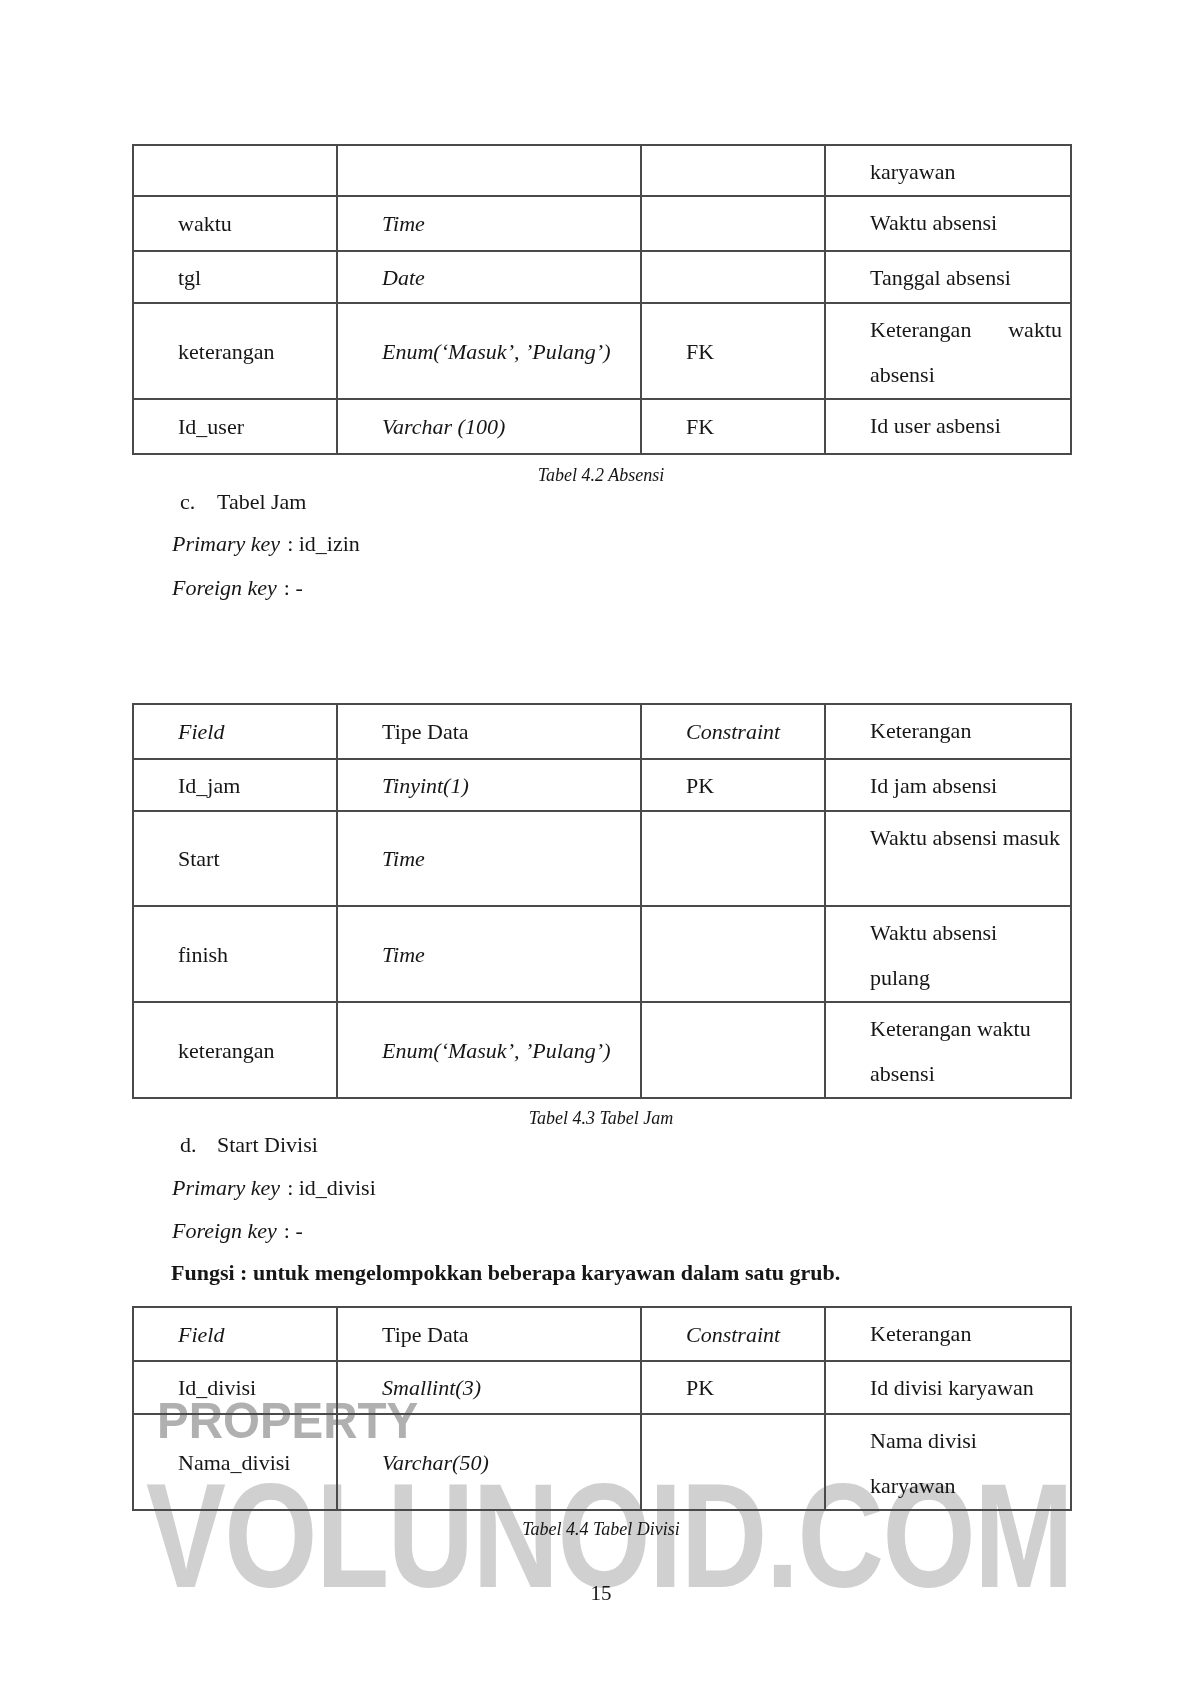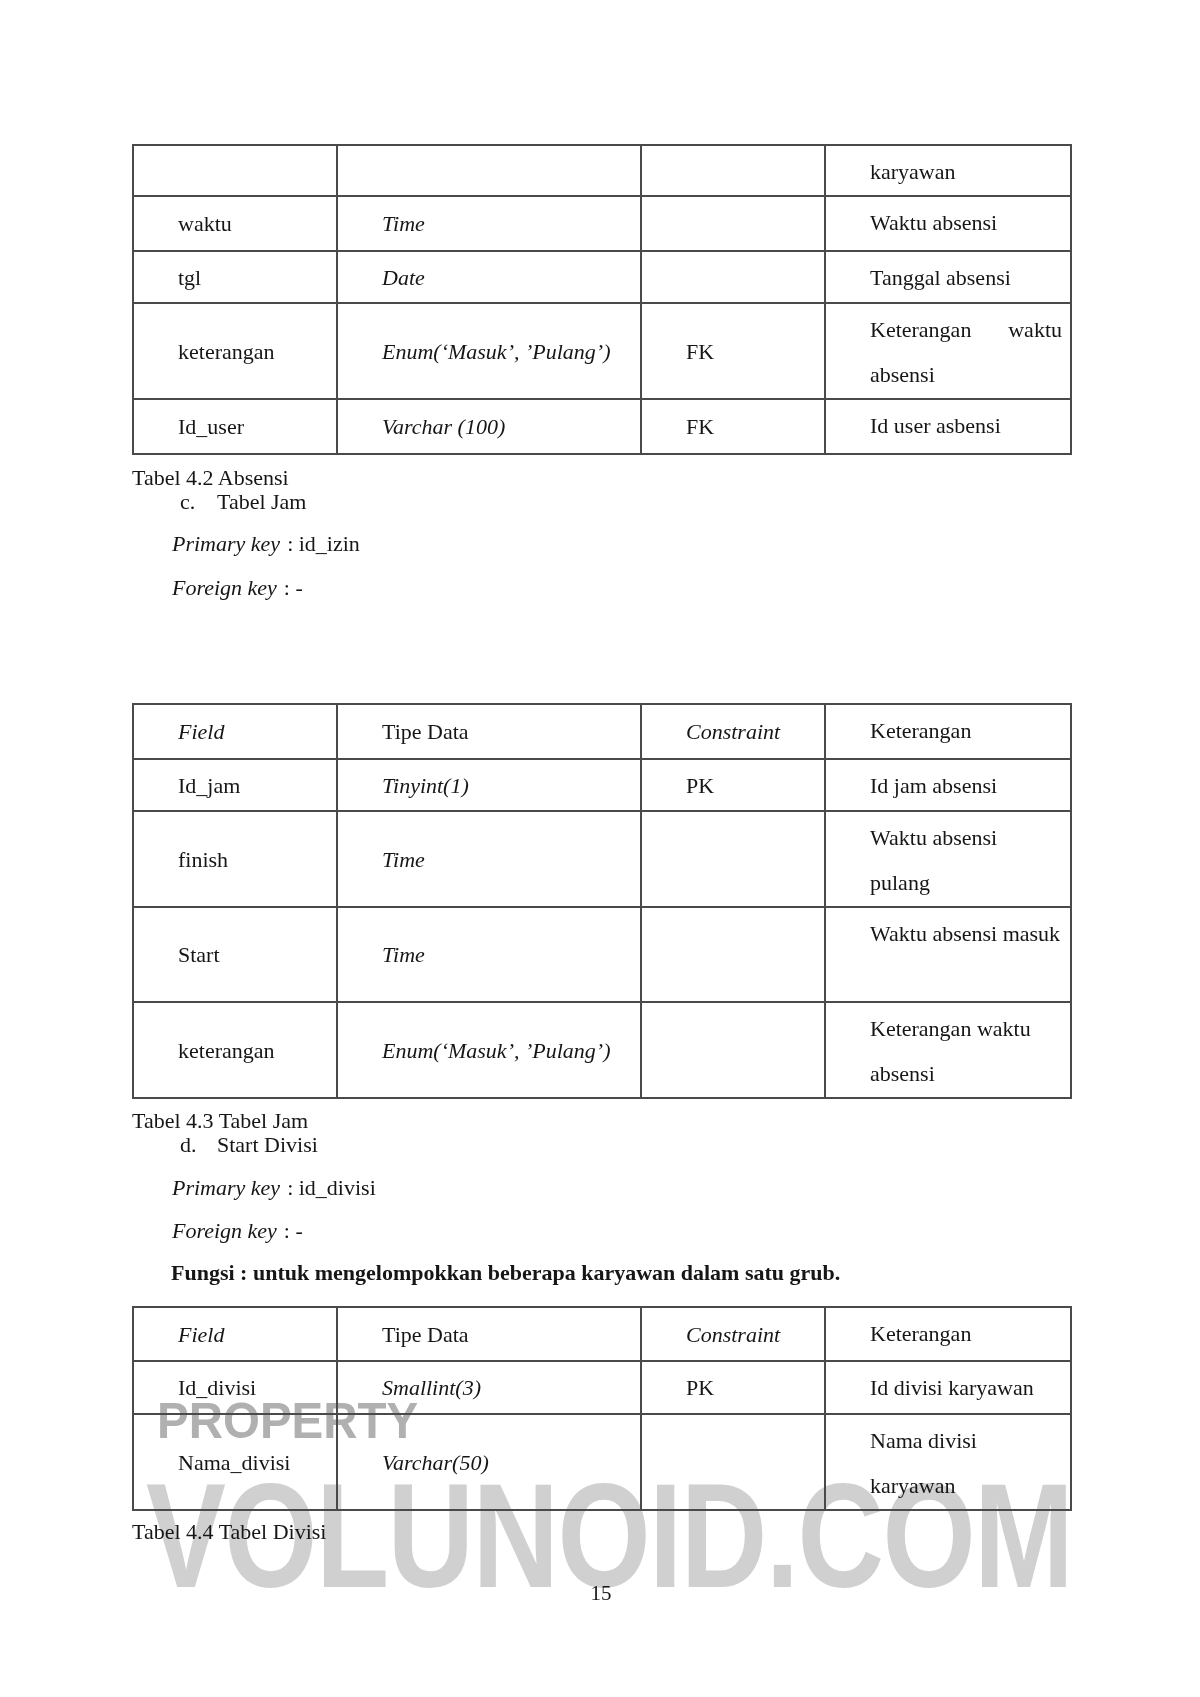--- a/index.html
+++ b/index.html
@@ -20,21 +20,21 @@
   table.doc td{
     border:2px solid #4a4a4a;
     font-size:22px;line-height:45px;
     padding:1px 8px 1px 44px;
     vertical-align:middle;
     overflow:hidden;
   }
   table.doc td.c4{vertical-align:top;padding-top:3px;}
   table.doc td.just{text-align:justify;}
   td.it{font-style:italic;}
-  .caption{font-size:22px;width:938px;line-height:1.2;}
+  .caption{font-size:18px;text-align:center;width:938px;line-height:1.2;font-style:italic;}
   .secheading{font-size:22px;line-height:1.2;}
   .sec-marker{display:inline-block;width:37px;}
   .para{font-size:22px;line-height:1.2;}
   .para .lbl{font-style:italic;}
   .para .val{margin-left:7px;}
   .pagenum{font-size:21px;text-align:center;width:938px;line-height:1.2;}
 </style>
 </head>
 <body>
 
@@ -110,31 +110,31 @@
         <td>Tipe Data</td>
         <td class="it">Constraint</td>
         <td class="c4">Keterangan</td>
       </tr>
       <tr style="height:52px">
         <td>Id_jam</td>
         <td class="it">Tinyint(1)</td>
         <td>PK</td>
         <td class="c4">Id jam absensi</td>
       </tr>
+      <tr style="height:95px">
+        <td>Start</td>
+        <td class="it">Time</td>
+        <td></td>
+        <td class="c4">Waktu absensi masuk</td>
+      </tr>
       <tr style="height:94px">
         <td>finish</td>
         <td class="it">Time</td>
         <td></td>
         <td class="c4">Waktu absensi pulang</td>
-      </tr>
-      <tr style="height:95px">
-        <td>Start</td>
-        <td class="it">Time</td>
-        <td></td>
-        <td class="c4">Waktu absensi masuk</td>
       </tr>
       <tr style="height:90px">
         <td>keterangan</td>
         <td class="it">Enum(‘Masuk’, ’Pulang’)</td>
         <td></td>
         <td class="c4">Keterangan waktu absensi</td>
       </tr>
     </tbody>
       </table>
     <div class="caption abs" style="left:132px;top:1108px;">Tabel 4.3 Tabel Jam</div>

